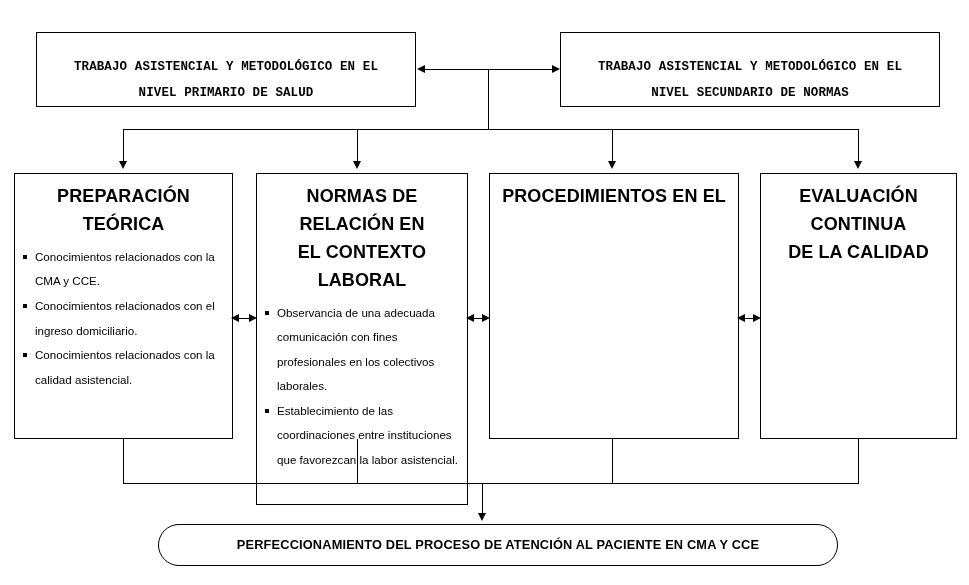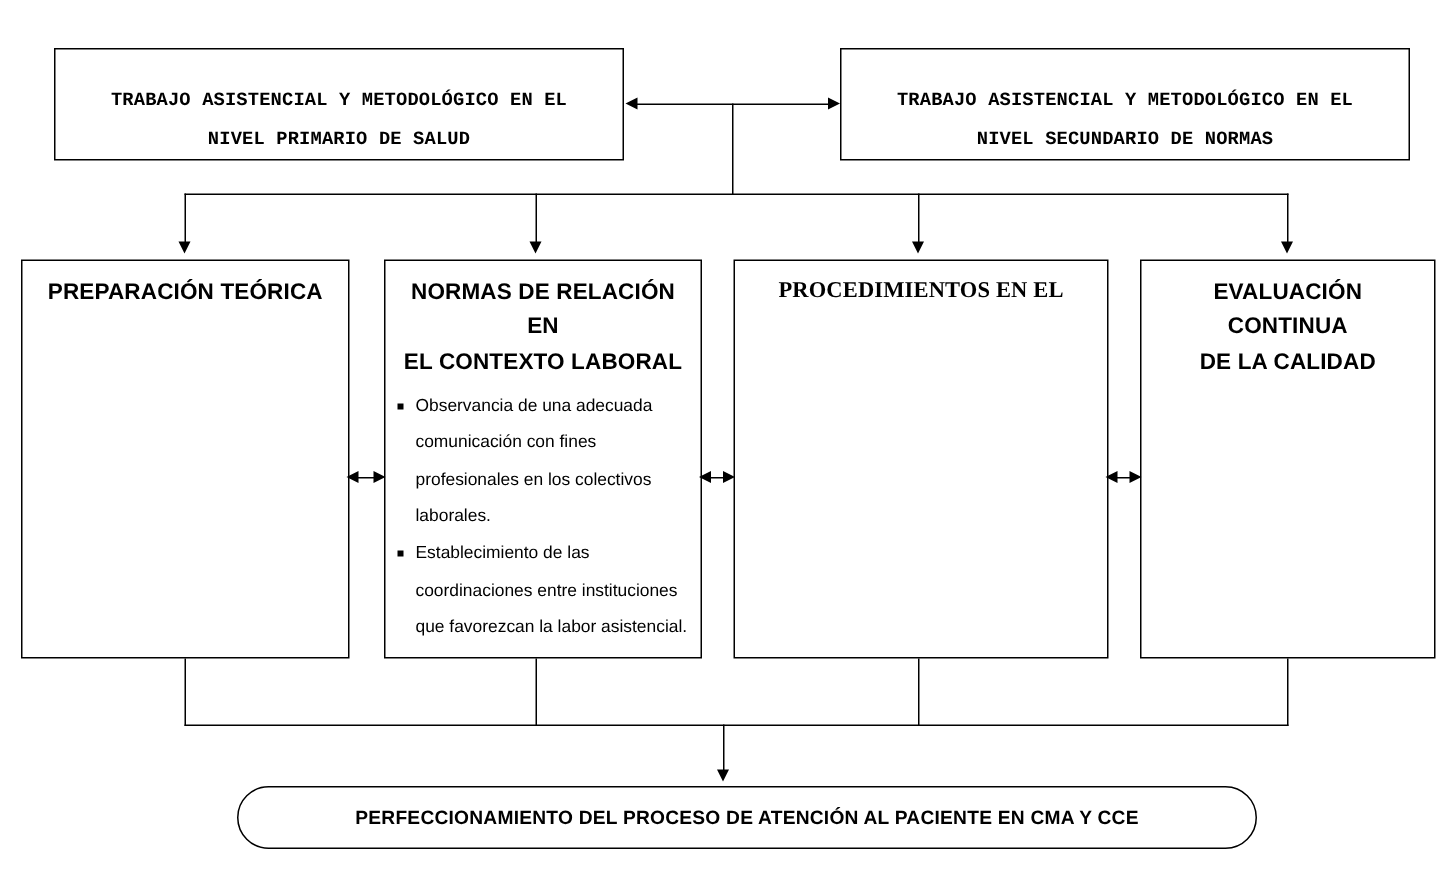--- a/index.html
+++ b/index.html
@@ -17,21 +17,21 @@
     overflow: hidden;
   }
   .box {
     position: absolute;
     border: 1.5px solid #000000;
     box-sizing: border-box;
     background: #ffffff;
   }
   .box-title {
     font-weight: bold;
-    font-size: 15px;
+    font-size: 18px;
     text-align: center;
     line-height: 1.55;
     letter-spacing: 0.1px;
   }
   .top-box {
     display: flex;
     align-items: flex-end;
     justify-content: center;
     font-family: Liberation Mono, monospace;
   }
@@ -150,34 +150,39 @@
   <div class="vline" style="left:612px; top:129px; height:33px;"></div>
   <div class="arrow-down" style="left:608px; top:161px;"></div>
 
   <div class="vline" style="left:858px; top:129px; height:33px;"></div>
   <div class="arrow-down" style="left:854px; top:161px;"></div>
 
   <div class="box col-box" style="left:14px; top:173px; width:219px; height:266px;">
     <div class="box-title">
       <div>PREPARACIÓN TEÓRICA</div>
     </div>
-  </div>
-
-  <div class="box col-box" style="left:256px; top:173px; width:212px; height:266px;">
+    <ul class="bullets">
+      <li>Conocimientos relacionados  con la CMA y CCE.</li>
+      <li>Conocimientos relacionados  con el ingreso domiciliario.</li>
+      <li>Conocimientos relacionados  con la calidad asistencial.</li>
+    </ul>
+  </div>
+
+  <div class="box col-box" style="left:256px; top:173px; width:212px; height:332px;">
     <div class="box-title">
       <div>NORMAS DE RELACIÓN EN</div>
       <div>EL CONTEXTO LABORAL</div>
     </div>
     <ul class="bullets">
       <li>Observancia   de una adecuada comunicación con fines profesionales  en los colectivos laborales.</li>
       <li>Establecimiento de las coordinaciones  entre instituciones que favorezcan la labor asistencial.</li>
     </ul>
   </div>
 
-  <div class="box col-box" style="left:489px; top:173px; width:250px; height:266px;font-family:Liberation Serif, serif;">
+  <div class="box col-box" style="left:489px; top:173px; width:250px; height:266px;">
     <div class="box-title">
       <div>PROCEDIMIENTOS EN EL</div>
     </div>
   </div>
 
   <div class="box col-box" style="left:760px; top:173px; width:197px; height:266px;">
     <div class="box-title">
       <div>EVALUACIÓN CONTINUA</div>
       <div>DE LA CALIDAD</div>
     </div>

